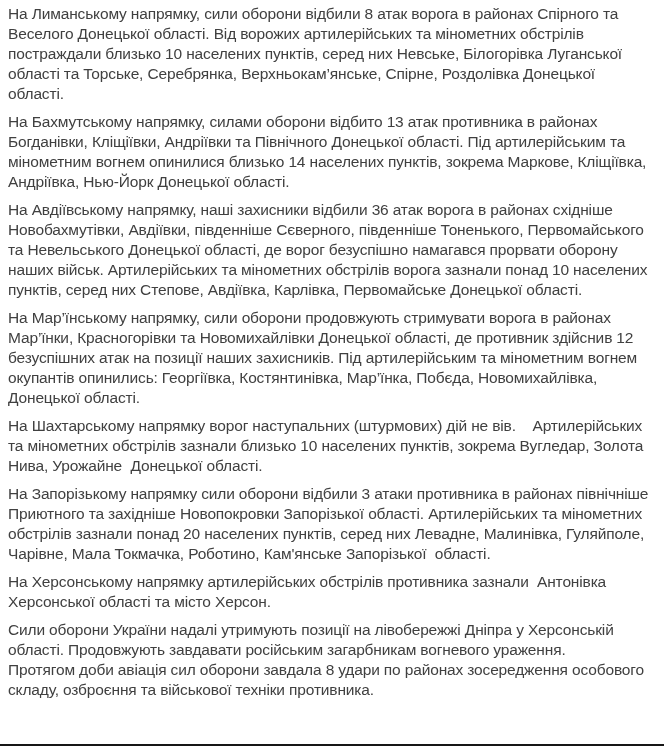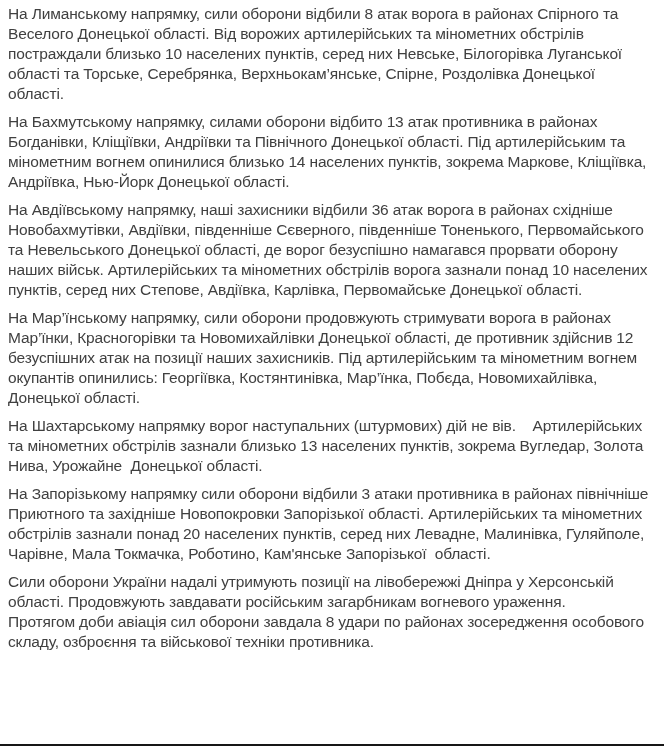--- a/index.html
+++ b/index.html
@@ -37,19 +37,20 @@
   }
 </style>
 </head>
 <body>
 
 <div class="post">
   <p>На Лиманському напрямку, сили оборони відбили 8 атак ворога в районах Спірного та Веселого Донецької області. Від ворожих артилерійських та мінометних обстрілів постраждали близько 10 населених пунктів, серед них Невське, Білогорівка Луганської області та Торське, Серебрянка, Верхньокам’янське, Спірне, Роздолівка Донецької області.</p>
   <p>На Бахмутському напрямку, силами оборони відбито 13 атак противника в районах Богданівки, Кліщіївки, Андріївки та Північного Донецької області. Під артилерійським та мінометним вогнем опинилися близько 14 населених пунктів, зокрема Маркове, Кліщіївка, Андріївка, Нью-Йорк Донецької області.</p>
   <p>На Авдіївському напрямку, наші захисники відбили 36 атак ворога в районах східніше Новобахмутівки, Авдіївки, південніше Сєверного, південніше Тоненького, Первомайського та Невельського Донецької області, де ворог безуспішно намагався прорвати оборону наших військ. Артилерійських та мінометних обстрілів ворога зазнали понад 10 населених пунктів, серед них Степове, Авдіївка, Карлівка, Первомайське Донецької області.</p>
   <p>На Мар’їнському напрямку, сили оборони продовжують стримувати ворога в районах Мар’їнки, Красногорівки та Новомихайлівки Донецької області, де противник здійснив 12 безуспішних атак на позиції наших захисників. Під артилерійським та мінометним вогнем окупантів опинились: Георгіївка, Костянтинівка, Мар’їнка, Побєда, Новомихайлівка, Донецької області.</p>
-  <p>На Шахтарському напрямку ворог наступальних (штурмових) дій не вів.    Артилерійських та мінометних обстрілів зазнали близько 13 населених пунктів, зокрема Вугледар, Золота Нива, Урожайне  Донецької області.</p>
+  <p>На Шахтарському напрямку ворог наступальних (штурмових) дій не вів.    Артилерійських та мінометних обстрілів зазнали близько 10 населених пунктів, зокрема Вугледар, Золота Нива, Урожайне  Донецької області.</p>
   <p>На Запорізькому напрямку сили оборони відбили 3 атаки противника в районах північніше Приютного та західніше Новопокровки Запорізької області. Артилерійських та мінометних обстрілів зазнали понад 20 населених пунктів, серед них Левадне, Малинівка, Гуляйполе, Чарівне, Мала Токмачка, Роботино, Кам'янське Запорізької  області.</p>
+  <p>На Херсонському напрямку артилерійських обстрілів противника зазнали  Антонівка Херсонської області та місто Херсон.</p>
   <p>Сили оборони України надалі утримують позиції на лівобережжі Дніпра у Херсонській області. Продовжують завдавати російським загарбникам вогневого ураження.
 Протягом доби авіація сил оборони завдала 8 удари по районах зосередження особового складу, озброєння та військової техніки противника.</p>
 </div>
 
 <div class="bottom-rule"></div>
 
 </body></html>

